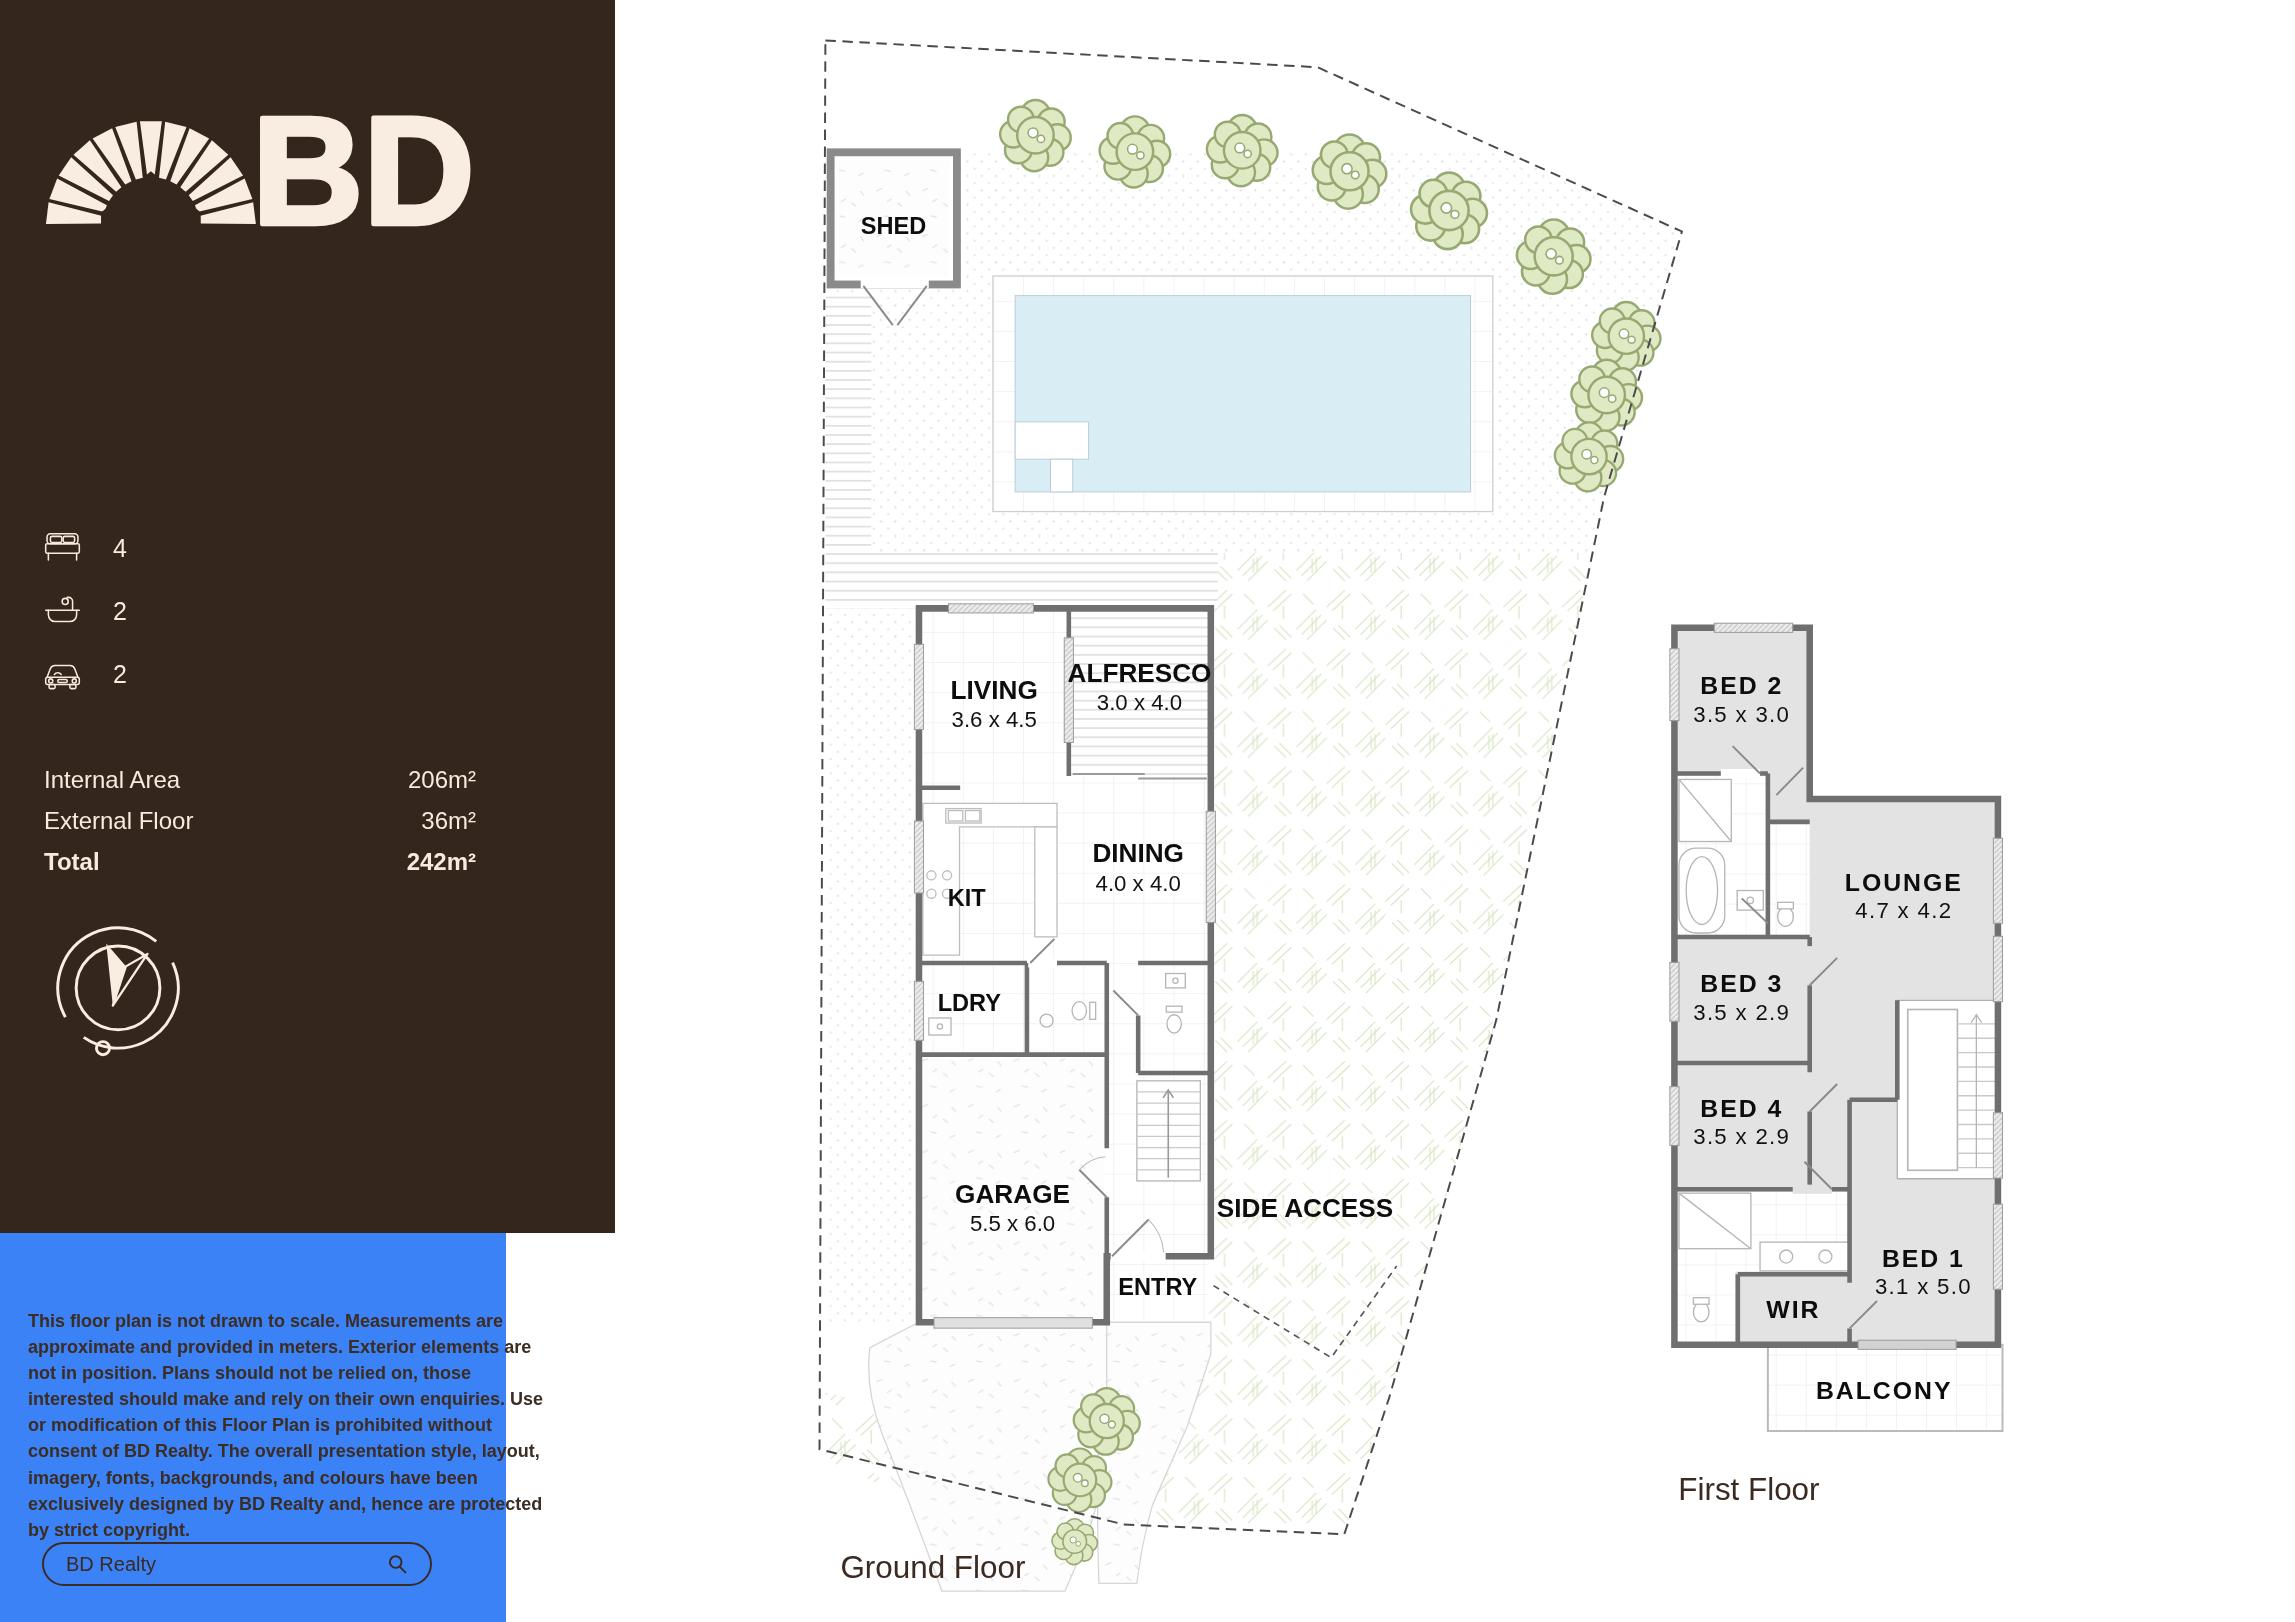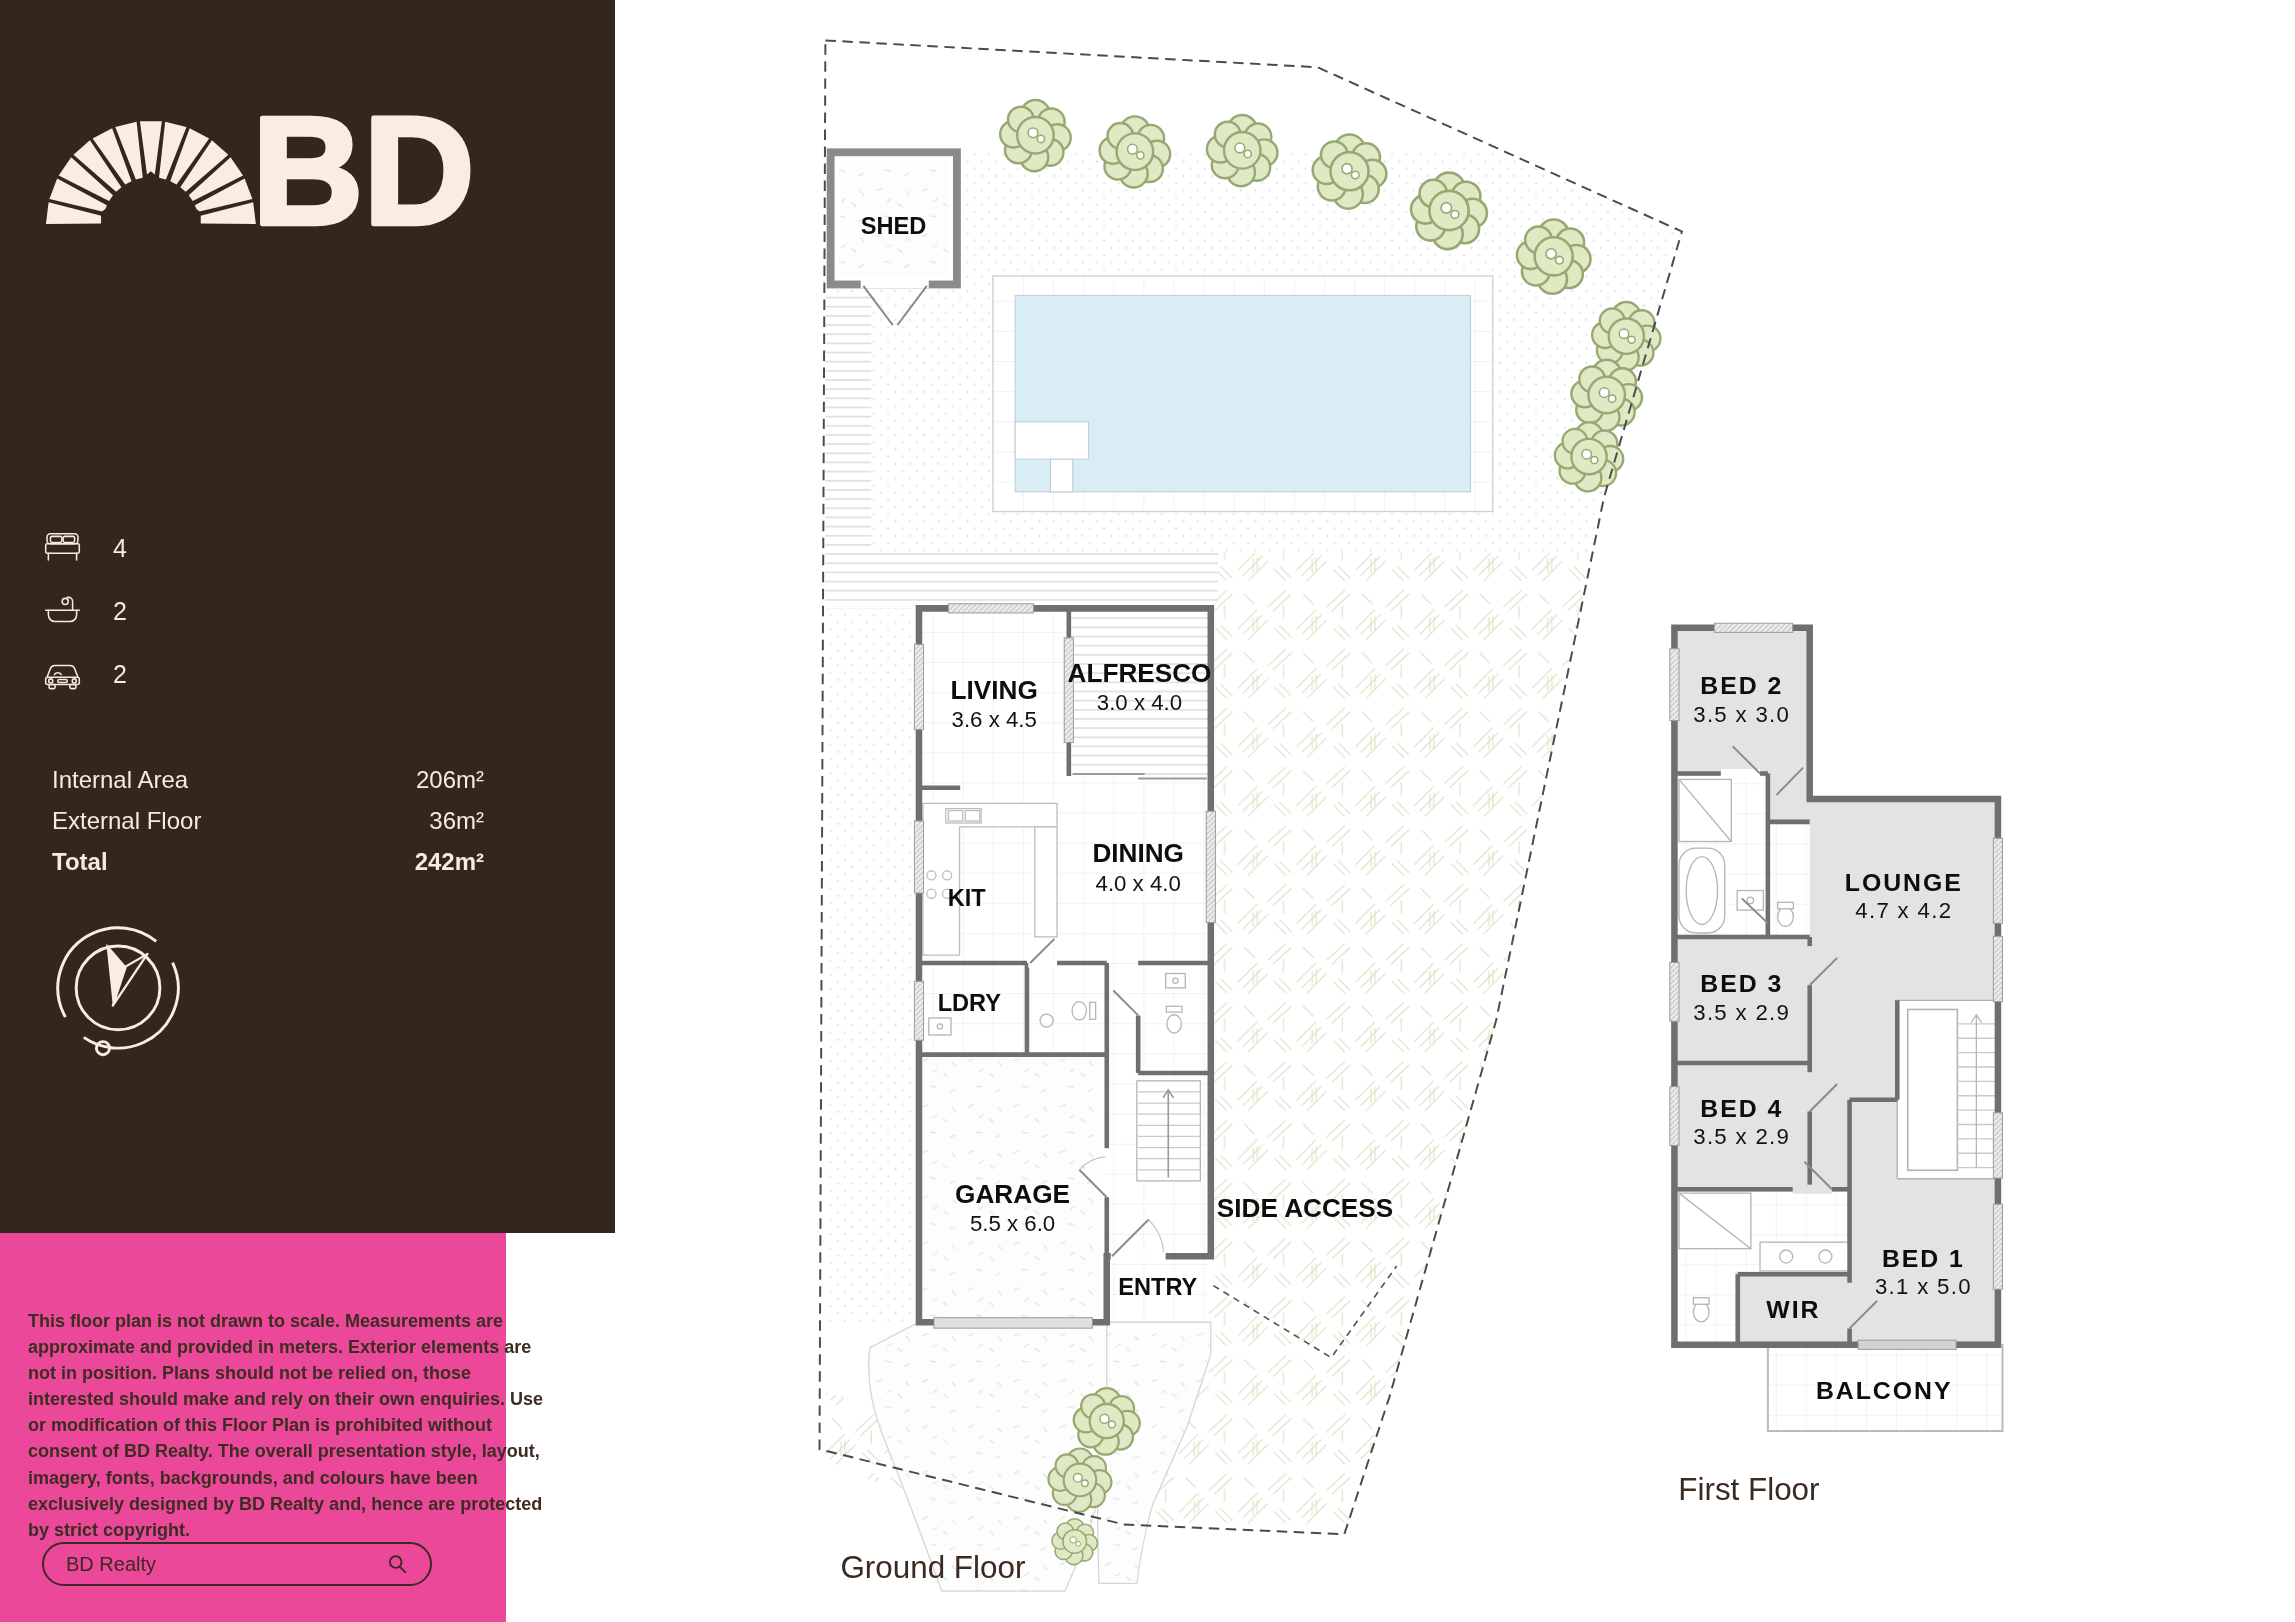--- a/index.html
+++ b/index.html
@@ -1,28 +1,28 @@
 <!DOCTYPE html>
 <html style="font-size:10.5px"><head>
 <meta charset="utf-8">
 <style>
   html,body{margin:0;padding:0;}
   body{width:2295px;height:1623px;position:relative;background:#ffffff;
        font-family:"Liberation Sans",sans-serif;overflow:hidden;}
-  .sidebar{position:absolute;left:0;top:0;width:506px;height:1623px;background:#ec4899;}
+  .sidebar{position:absolute;left:0;top:0;width:506px;height:1623px;background:#3b82f6;}
   .sidebar-top{position:absolute;left:0;top:0;width:615px;height:1233px;background:#34251D;}
   .logo{position:absolute;left:38px;top:65px;width:458px;height:164px;}
   .address{position:absolute;left:44px;top:337px;color:#C9E6A7;line-height:1.3;}
   .address .l1{font-size:25.5px;font-weight:400;letter-spacing:0.3px;}
   .address .l2{font-size:27.5px;font-weight:700;margin-top:6.5px;}
   .stats{position:absolute;left:43px;top:517px;}
   .stat-row{display:flex;align-items:center;height:63px;}
   .stat-row svg{width:39px;height:33px;flex:0 0 39px;}
   .stat-num{color:#F6EBDC;font-size:25px;margin-left:31px;}
-  .areas{position:absolute;left:44px;top:759px;width:432px;color:#F6EBDC;font-size:24px;margin-left:8px;}
+  .areas{position:absolute;left:44px;top:759px;width:432px;color:#F6EBDC;font-size:24px;}
   .area-row{display:flex;justify-content:space-between;line-height:41px;}
   .area-row.total{font-weight:700;}
   .compass{position:absolute;left:36px;top:916px;width:151px;height:157px;}
   .disclaimer{position:absolute;left:28px;top:1290px;width:523px;font-size:18px;
        line-height:1.45;color:#3C2C22;font-weight:bold;}
   .search-pill{position:absolute;left:42px;top:1542px;width:390px;height:44px;border:2.3px solid #3A2A21;
        border-radius:26px;display:flex;align-items:center;justify-content:space-between;
        padding:0 22px;box-sizing:border-box;color:#3A2A21;font-size:20px;background:transparent;gap:43px;}
   .plan-svg{position:absolute;}
   text{font-family:"Liberation Sans",sans-serif;}

